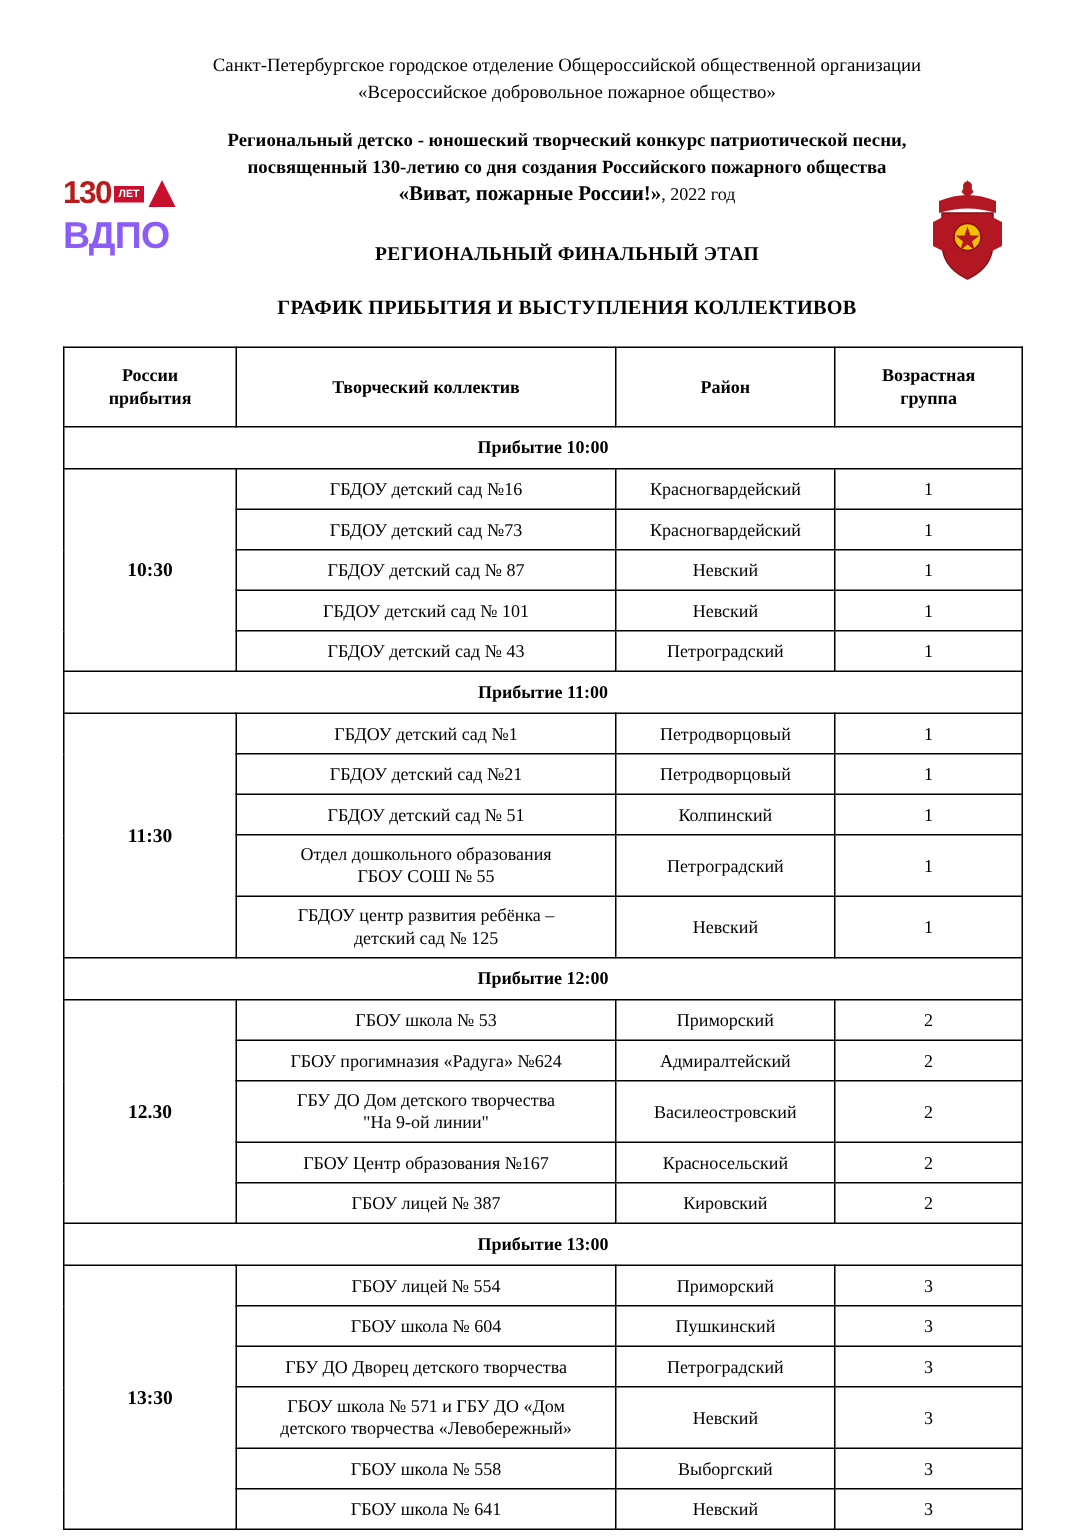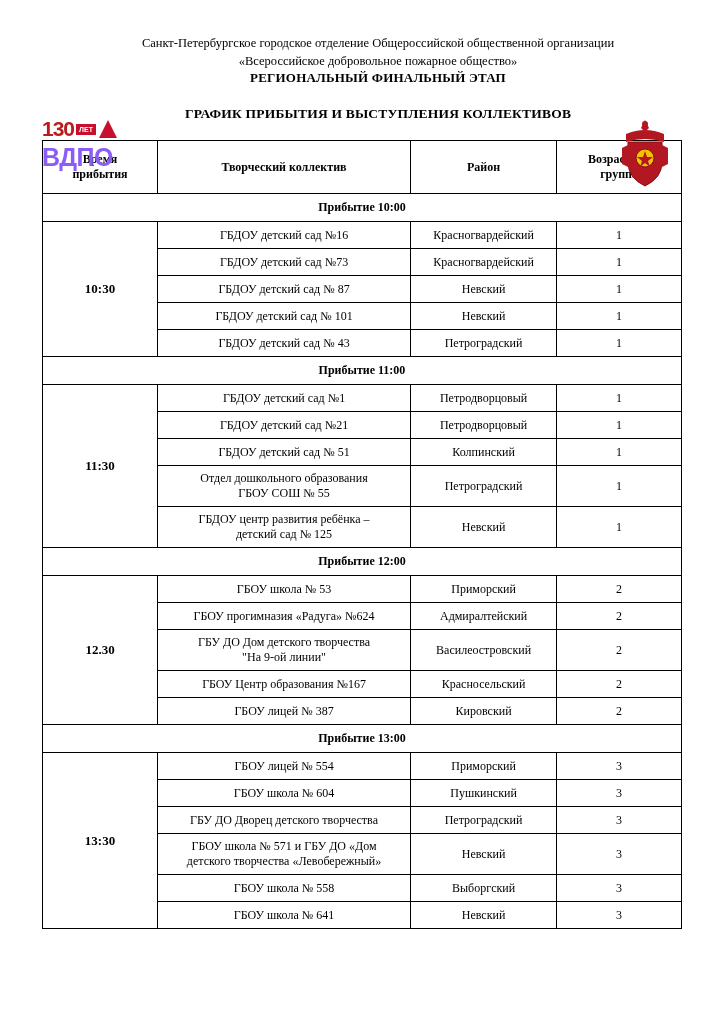--- a/index.html
+++ b/index.html
@@ -39,20 +39,21 @@
   }
   .contest-title {
     font-size: 14px;
     font-weight: bold;
   }
   .contest-year {
     font-size: 12px;
     font-weight: normal;
   }
   .stage-line {
+    margin-top: 22px;
     font-weight: bold;
     font-size: 13px;
     letter-spacing: 0.2px;
   }
   .schedule-line {
     margin-top: 20px;
     font-weight: bold;
     font-size: 13.5px;
     letter-spacing: 0.2px;
   }
@@ -186,31 +187,38 @@
       <path d="M27 33 L29 39 L35 39 L30 43 L32 49 L27 45 L22 49 L24 43 L19 39 L25 39 Z" fill="#b31722"></path>
       <path d="M4 30 L12 26 L12 50 L4 46 Z" fill="#b31722"></path>
       <path d="M50 30 L42 26 L42 50 L50 46 Z" fill="#b31722"></path>
     </svg>
   </div>
 
   <div class="header-block">
     <div class="org-line">Санкт-Петербургское городское отделение Общероссийской общественной организации</div>
     <div class="org-line">«Всероссийское добровольное пожарное общество»</div>
 
+    <div class="contest-block">
+      <div>Региональный детско - юношеский творческий конкурс патриотической песни,</div>
+      <div>посвященный 130-летию со дня создания Российского пожарного общества</div>
+      <div>
+        <span class="contest-title">«Виват, пожарные России!»</span><span class="contest-year">, 2022 год</span>
+      </div>
+    </div>
 
     <div class="stage-line">РЕГИОНАЛЬНЫЙ ФИНАЛЬНЫЙ ЭТАП</div>
     <div class="schedule-line">ГРАФИК ПРИБЫТИЯ И ВЫСТУПЛЕНИЯ КОЛЛЕКТИВОВ</div>
   </div>
 
   <div class="table-wrap">
     <table class="schedule">
       <thead>
         <tr>
           <th class="col-time">
-            <div>Время</div>
+            <div>России</div>
             <div>прибытия</div>
           </th>
           <th class="col-team">Творческий коллектив</th>
           <th class="col-district">Район</th>
           <th class="col-age">
             <div>Возрастная</div>
             <div>группа</div>
           </th>
         </tr>
       </thead>

